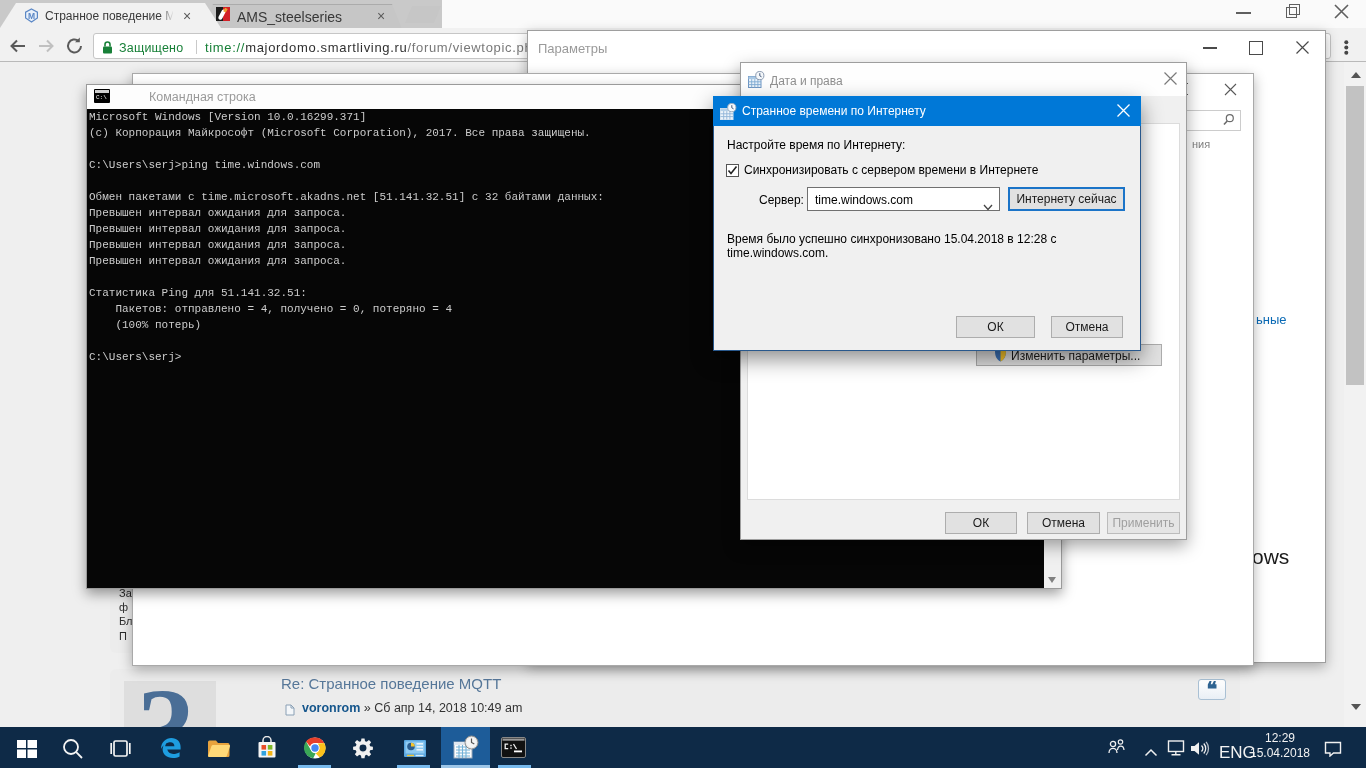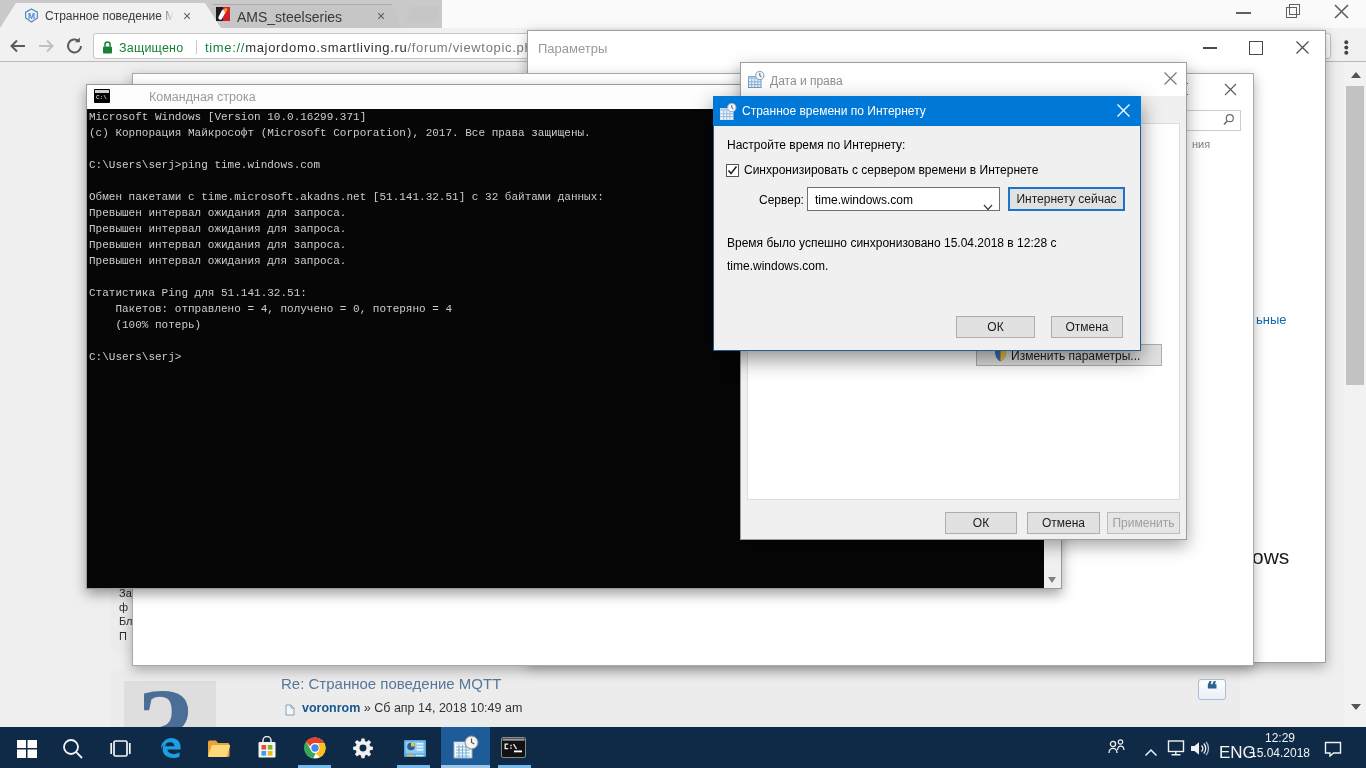--- a/index.html
+++ b/index.html
@@ -218,21 +218,21 @@
 <div class="abs" style="z-index:8;left:744px;top:163px;font-size:12px;color:#000;">Синхронизировать с сервером времени в Интернете</div>
 <div class="abs" style="z-index:8;left:759px;top:193px;font-size:12px;color:#000;">Сервер:</div>
 <div class="abs" style="z-index:8;left:807px;top:187px;width:193px;height:24px;background:#fff;border:1px solid #707070;box-sizing:border-box;"></div>
 <div class="abs" style="z-index:8;left:815px;top:193px;font-size:12px;color:#000;">time.windows.com</div>
 <div class="abs" style="z-index:8;left:983px;top:197px;width:10px;height:7px;">
  <svg width="10" height="7">
       <path d="M1 1 L5 5.5 L9 1" stroke="#444" stroke-width="1.3" fill="none"></path>
     </svg>
 </div>
 <div class="abs" style="z-index:8;left:1008px;top:187px;width:117px;height:24px;background:#e1e1e1;border:2px solid #1b74c8;box-sizing:border-box;text-align:center;font-size:12px;color:#1a1a1a;line-height:20px;">Интернету сейчас</div>
-<div class="abs" style="z-index:8;left:727px;top:232px;font-size:12px;color:#000;line-height:23px;">Время было успешно синхронизовано 15.04.2018 в 12:28 с<br>time.windows.com.</div>
+<div class="abs" style="z-index:8;left:727px;top:232px;font-size:12px;color:#000;line-height:14px;">Время было успешно синхронизовано 15.04.2018 в 12:28 с<br>time.windows.com.</div>
 <div class="abs" style="z-index:8;left:956px;top:316px;width:79px;height:22px;background:#e1e1e1;border:1px solid #adadad;box-sizing:border-box;text-align:center;font-size:12px;color:#1a1a1a;line-height:20px;">ОК</div>
 <div class="abs" style="z-index:8;left:1051px;top:316px;width:72px;height:22px;background:#e1e1e1;border:1px solid #adadad;box-sizing:border-box;text-align:center;font-size:12px;color:#1a1a1a;line-height:20px;">Отмена</div>
 
 <div class="abs" id="taskbar" style="z-index:9;left:0;top:727px;width:1366px;height:41px;background:#0e2a47;"></div>
 
 <div class="abs" style="z-index:10;left:17px;top:740px;width:20px;height:18px;">
  <svg width="20" height="18">
       <rect x="0" y="0" width="9" height="8" fill="#fff"></rect>
       <rect x="10.5" y="0" width="9.5" height="8" fill="#fff"></rect>
       <rect x="0" y="9.5" width="9" height="8.5" fill="#fff"></rect>

